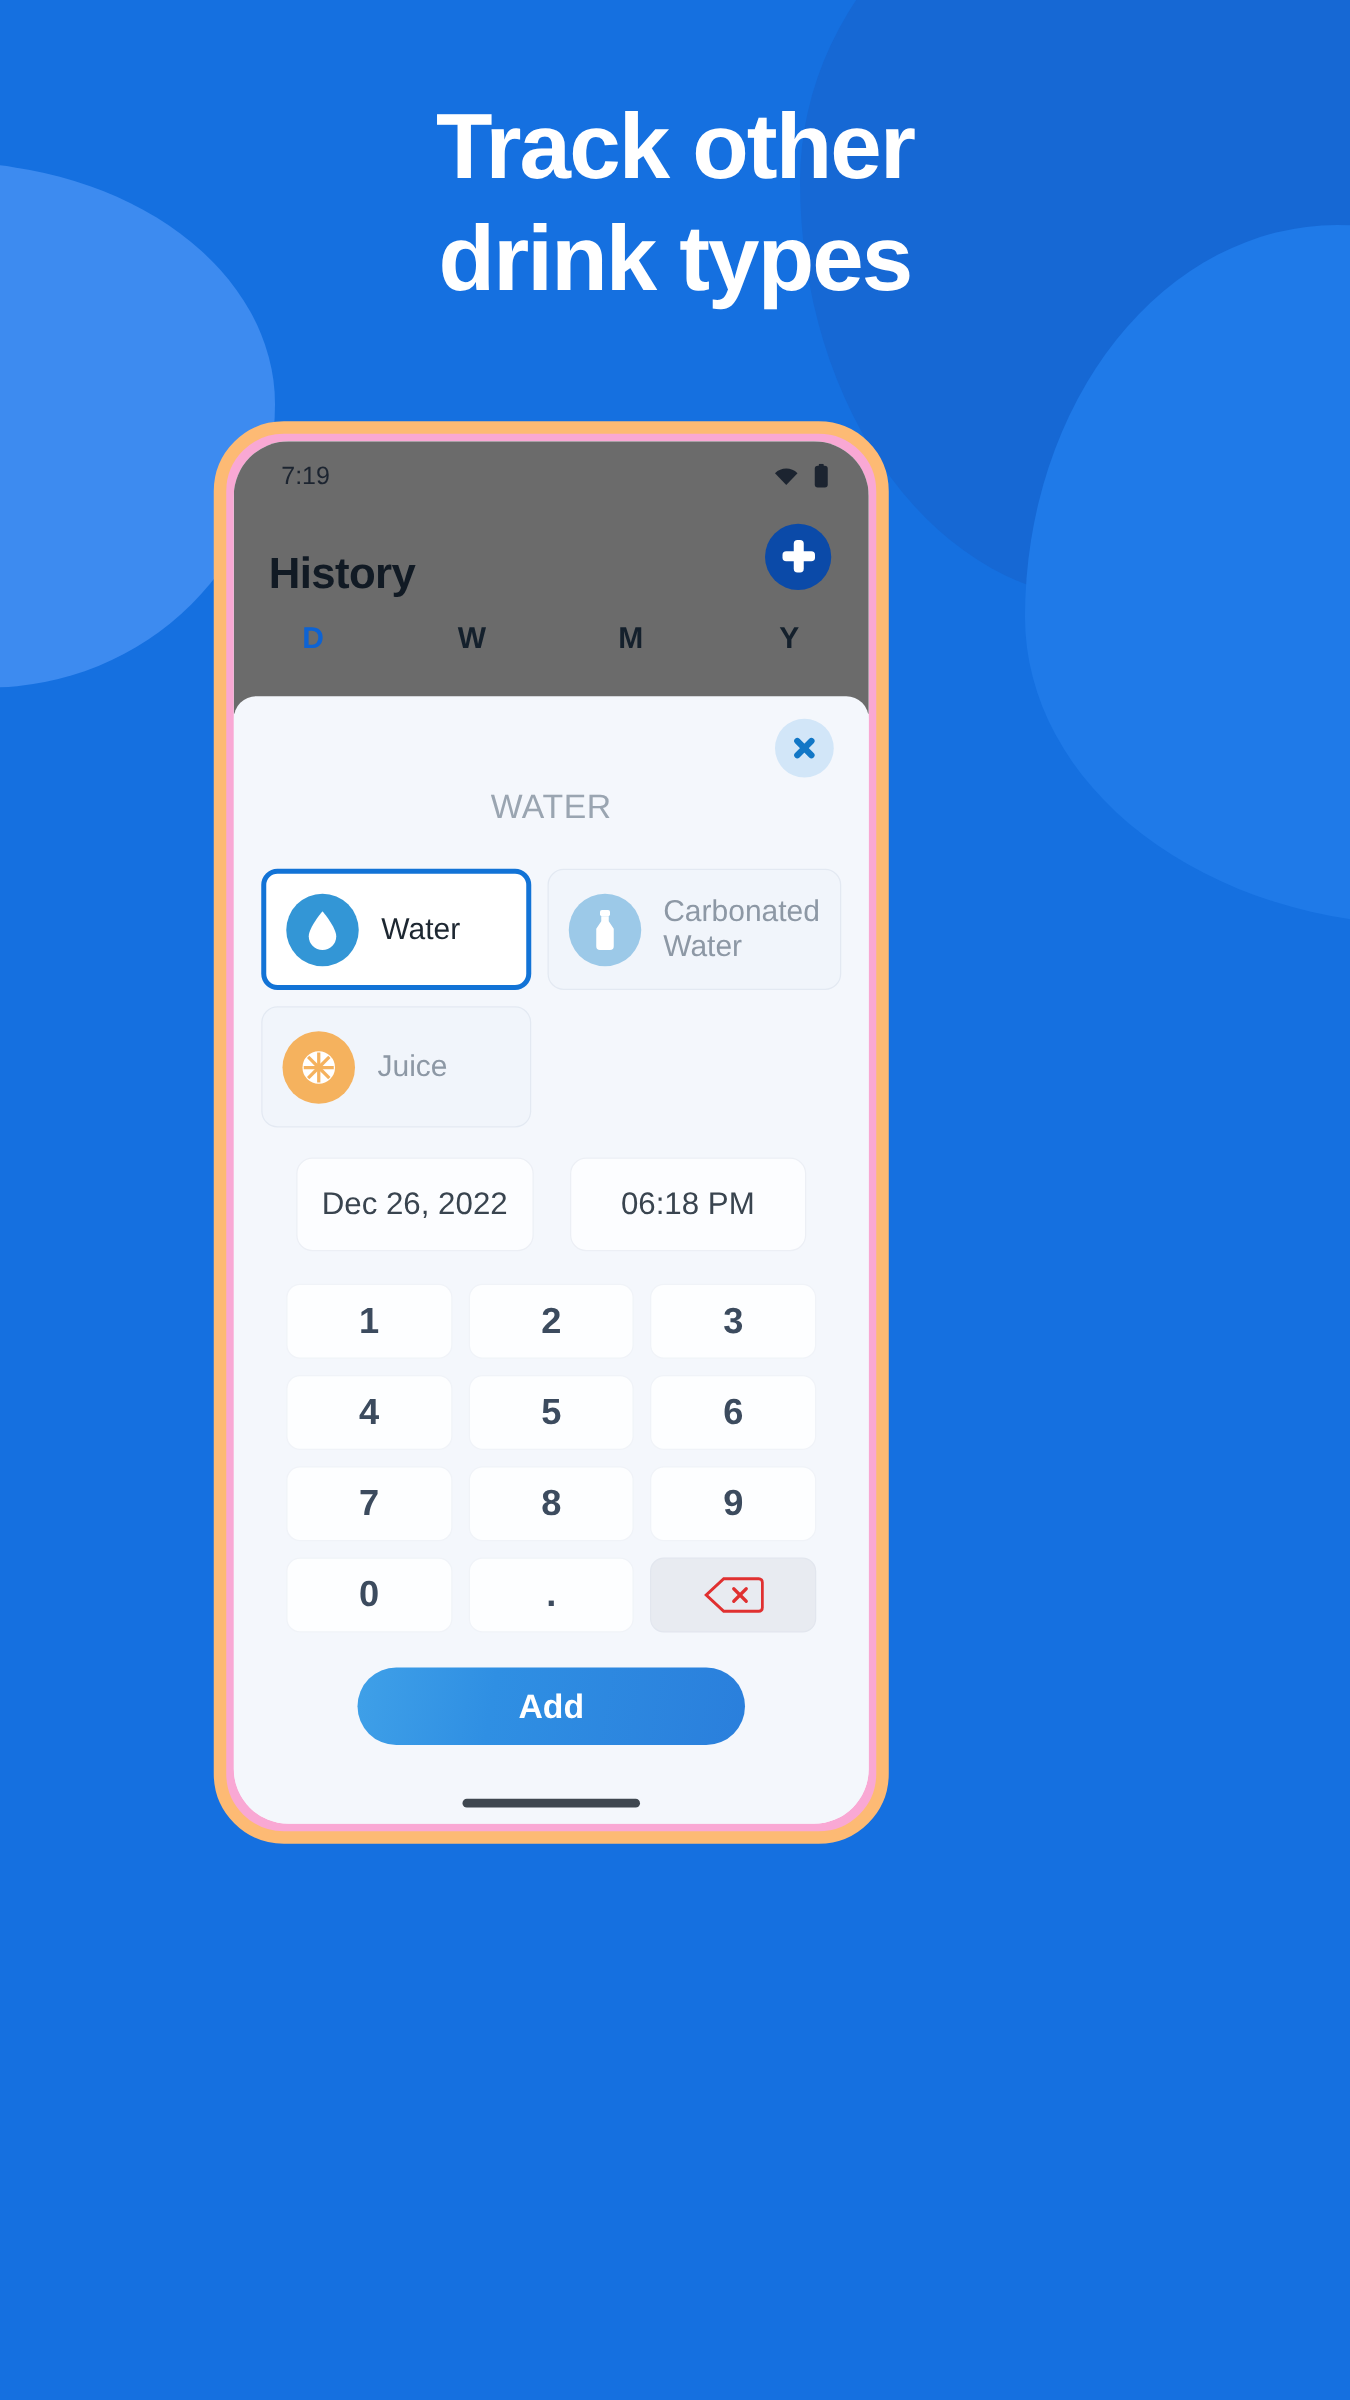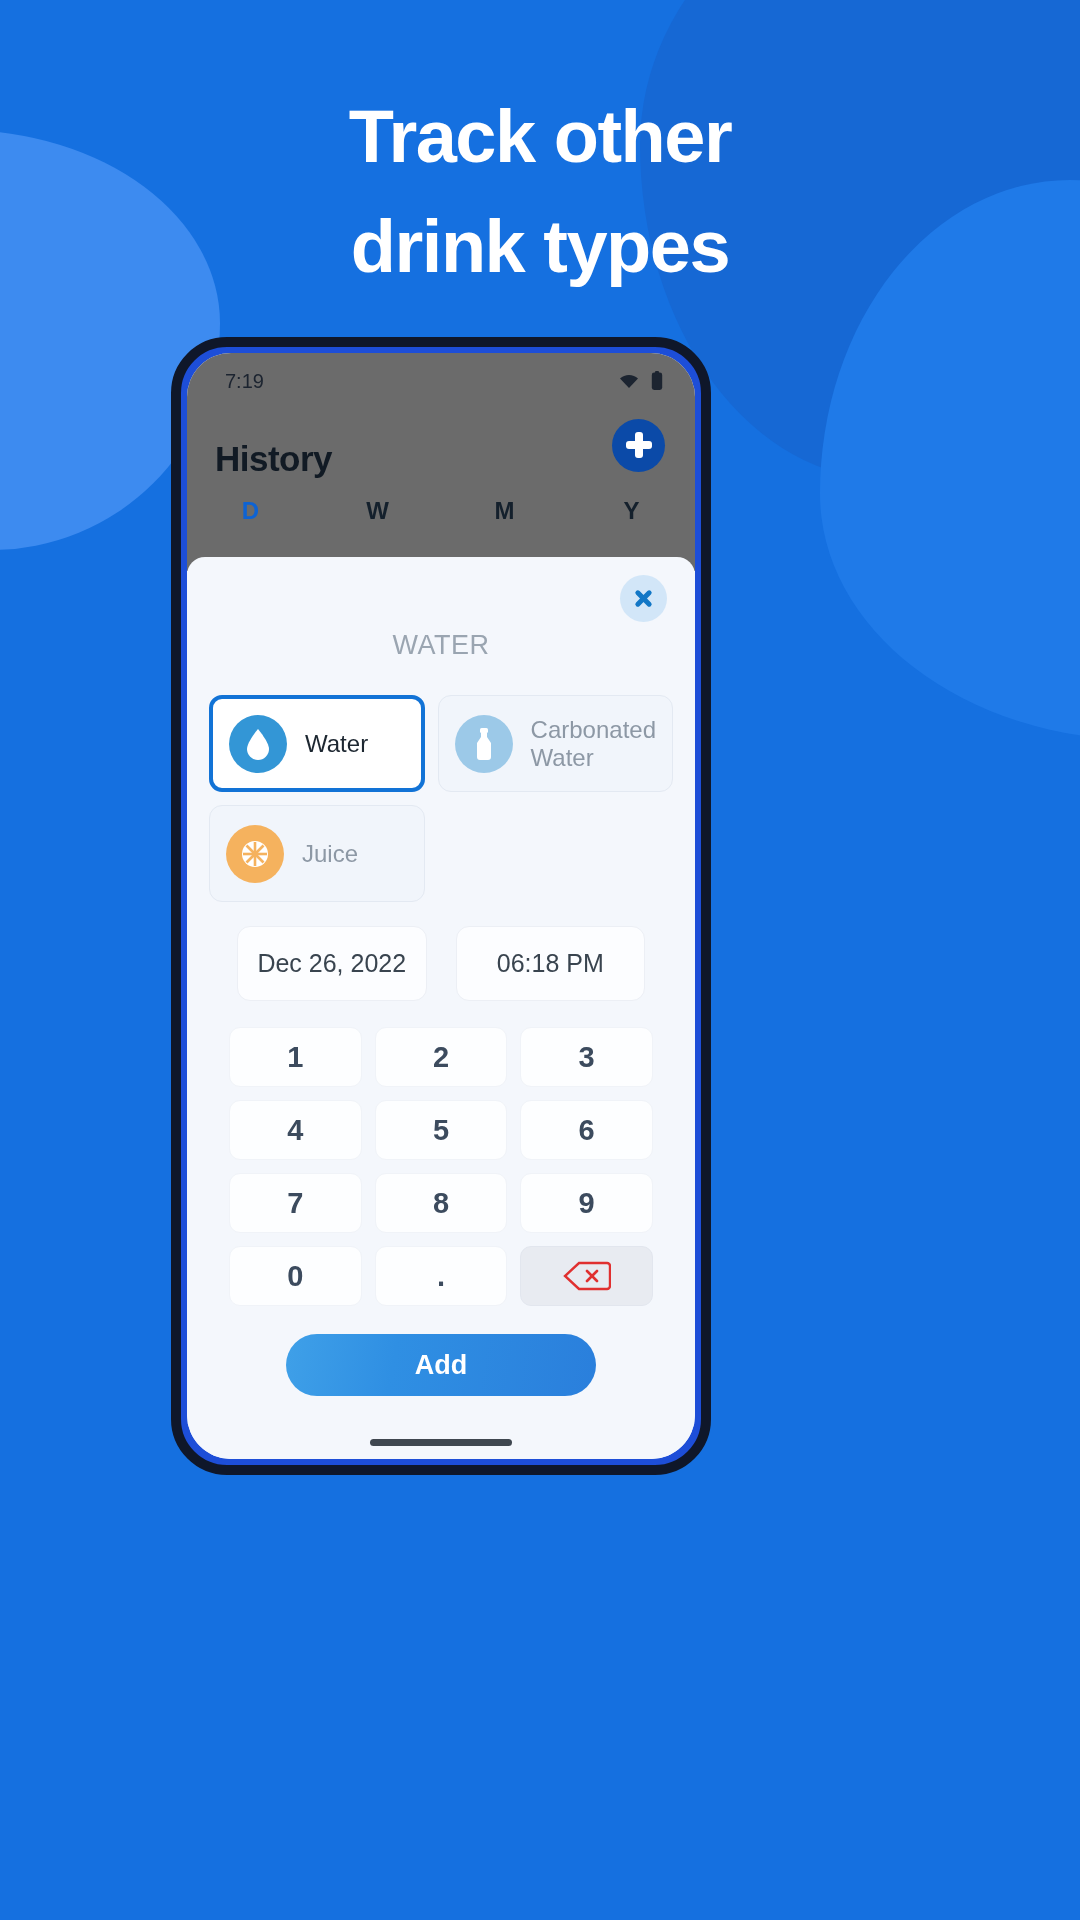--- a/index.html
+++ b/index.html
@@ -26,29 +26,29 @@
     background:#3d8bf0; border-radius:50% 50% 44% 56% / 54% 46% 54% 46%;
   }
 
   
   .headline {
     position:absolute; top:72px; left:0; width:100%;
     text-align:center; color:#fff;
     font-size:74px; font-weight:bold; line-height:1.22;
     letter-spacing:-1.5px;
   }
-  .headline span { display:block;margin-top:20px; }
+  .headline span { display:block; }
 
   
   .phone {
     position:absolute; left:171px; top:337px;
     width:540px; height:1138px;
-    border:10px solid #0f172a;
+    border:10px solid #fdba74;
     border-radius:56px;
-    background:#1d4ed8;
+    background:#f9a8d4;
     padding:6px;
   }
   .screen {
     width:100%; height:100%;
     border-radius:44px;
     overflow:hidden;
     background:#f4f7fc;
     position:relative;
   }
 

